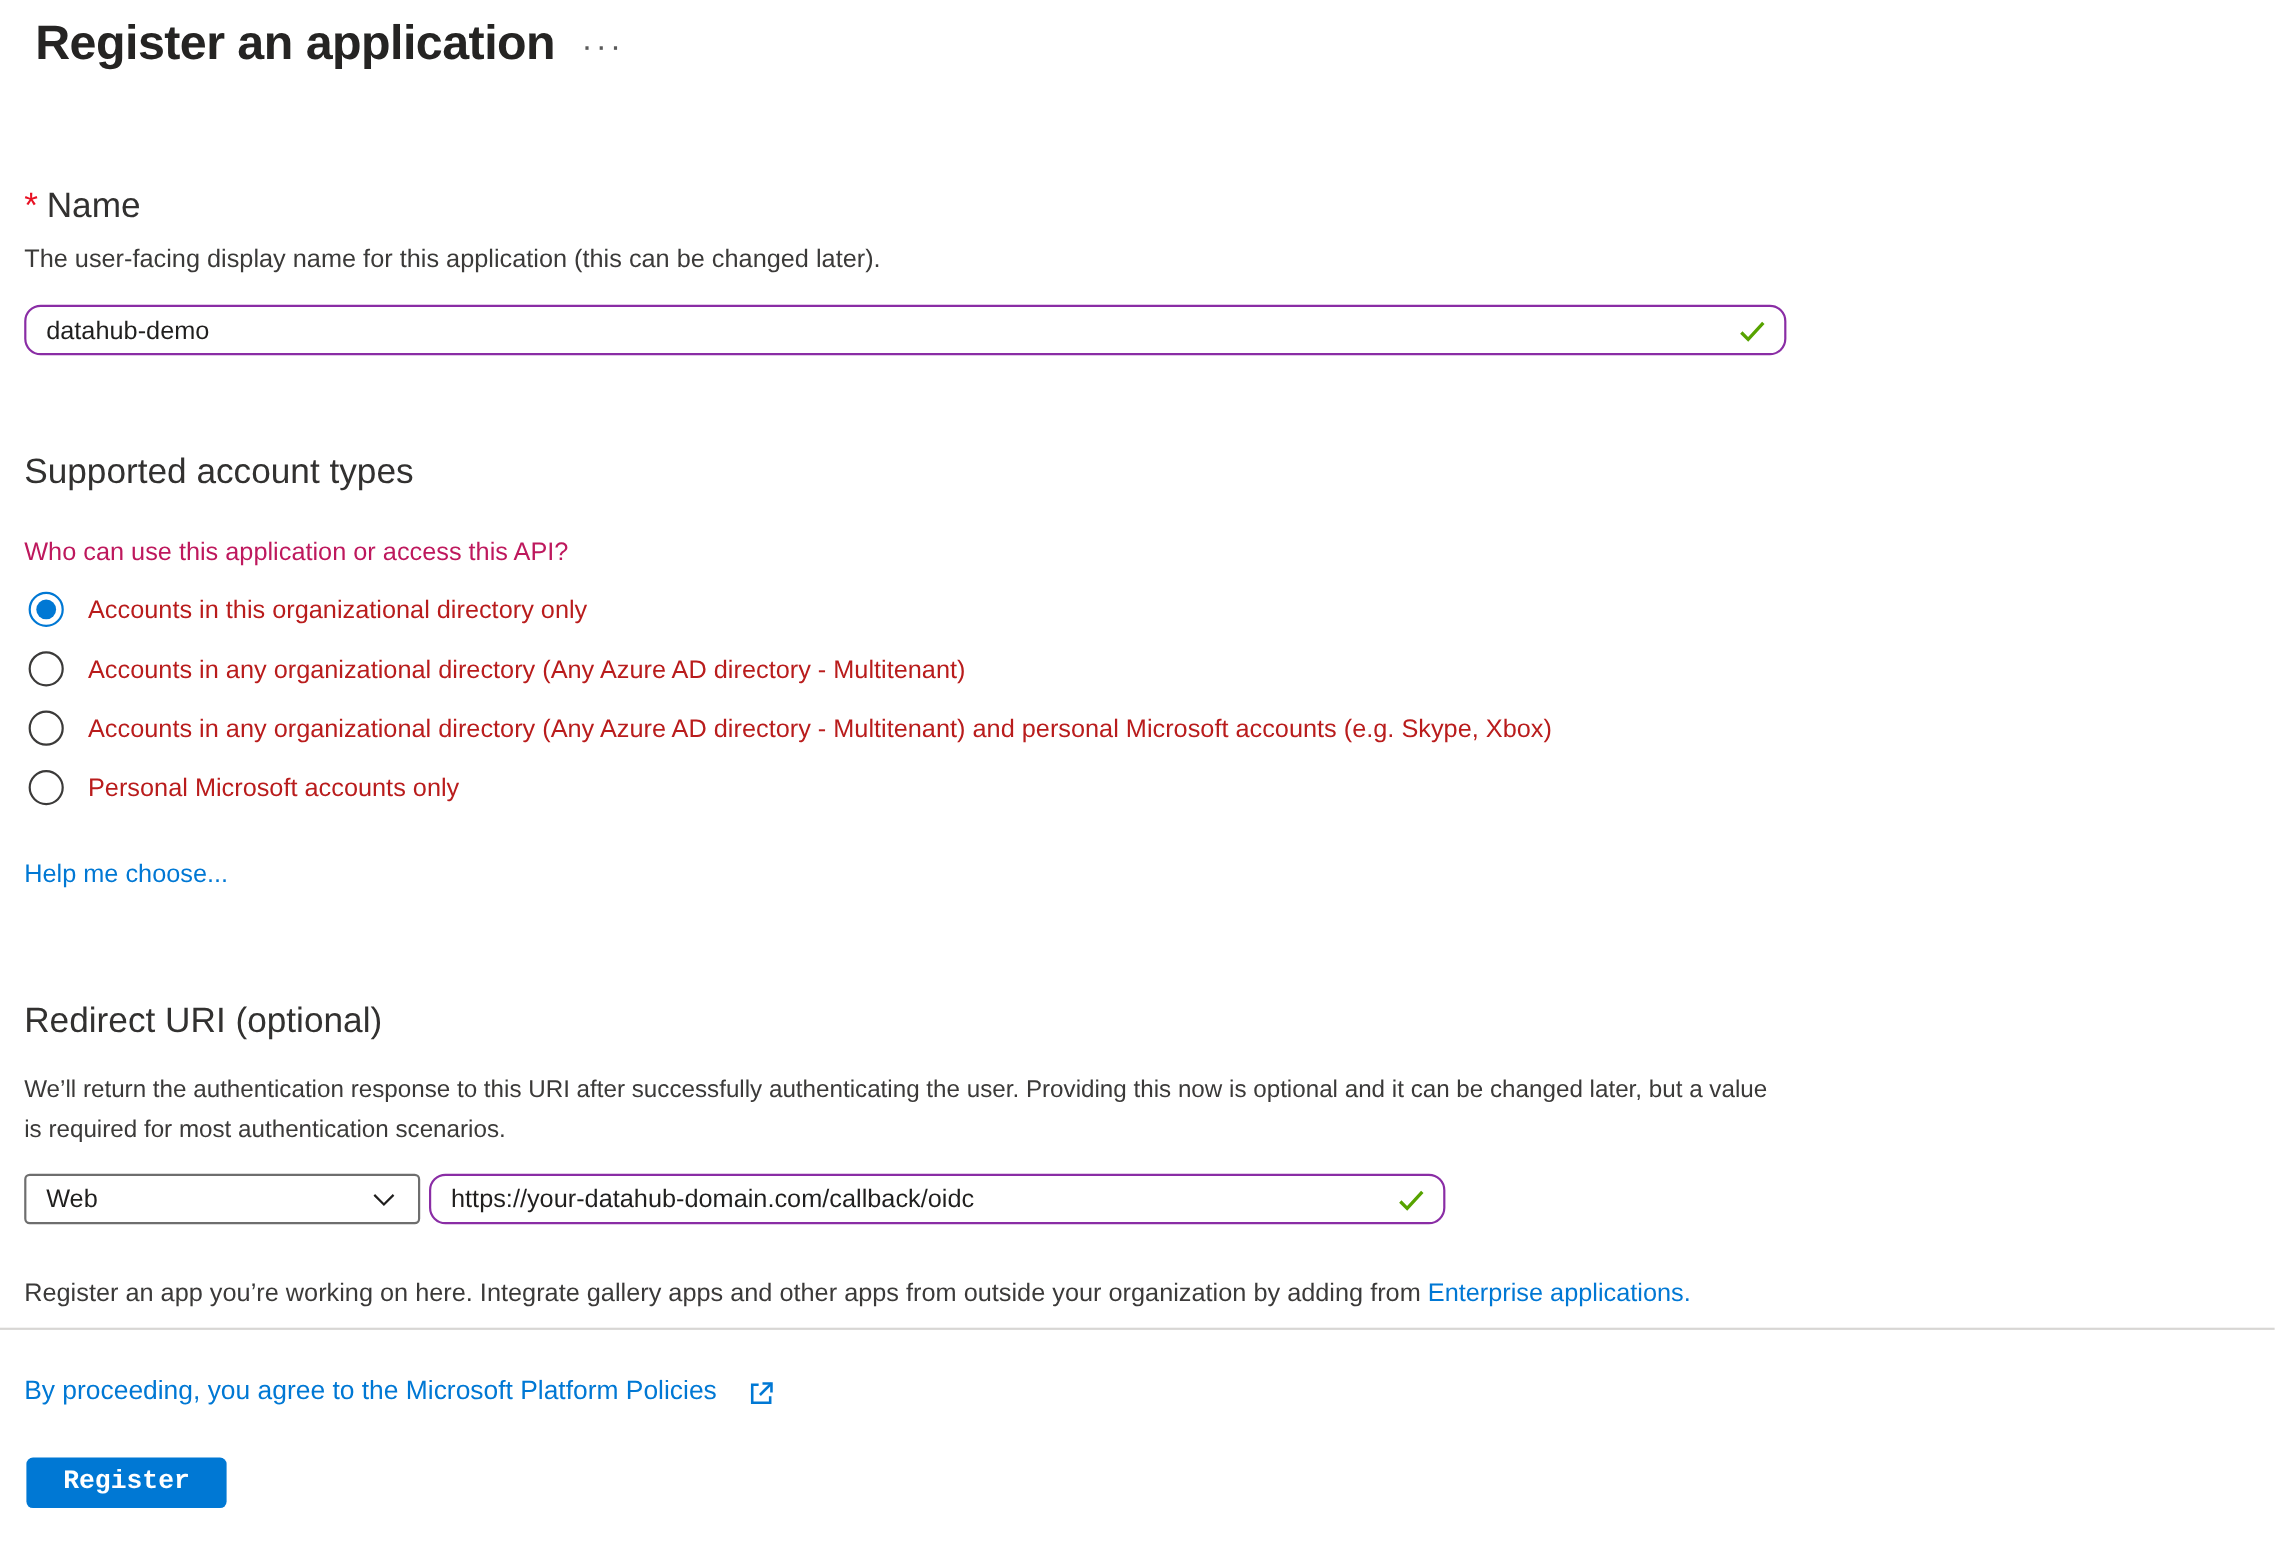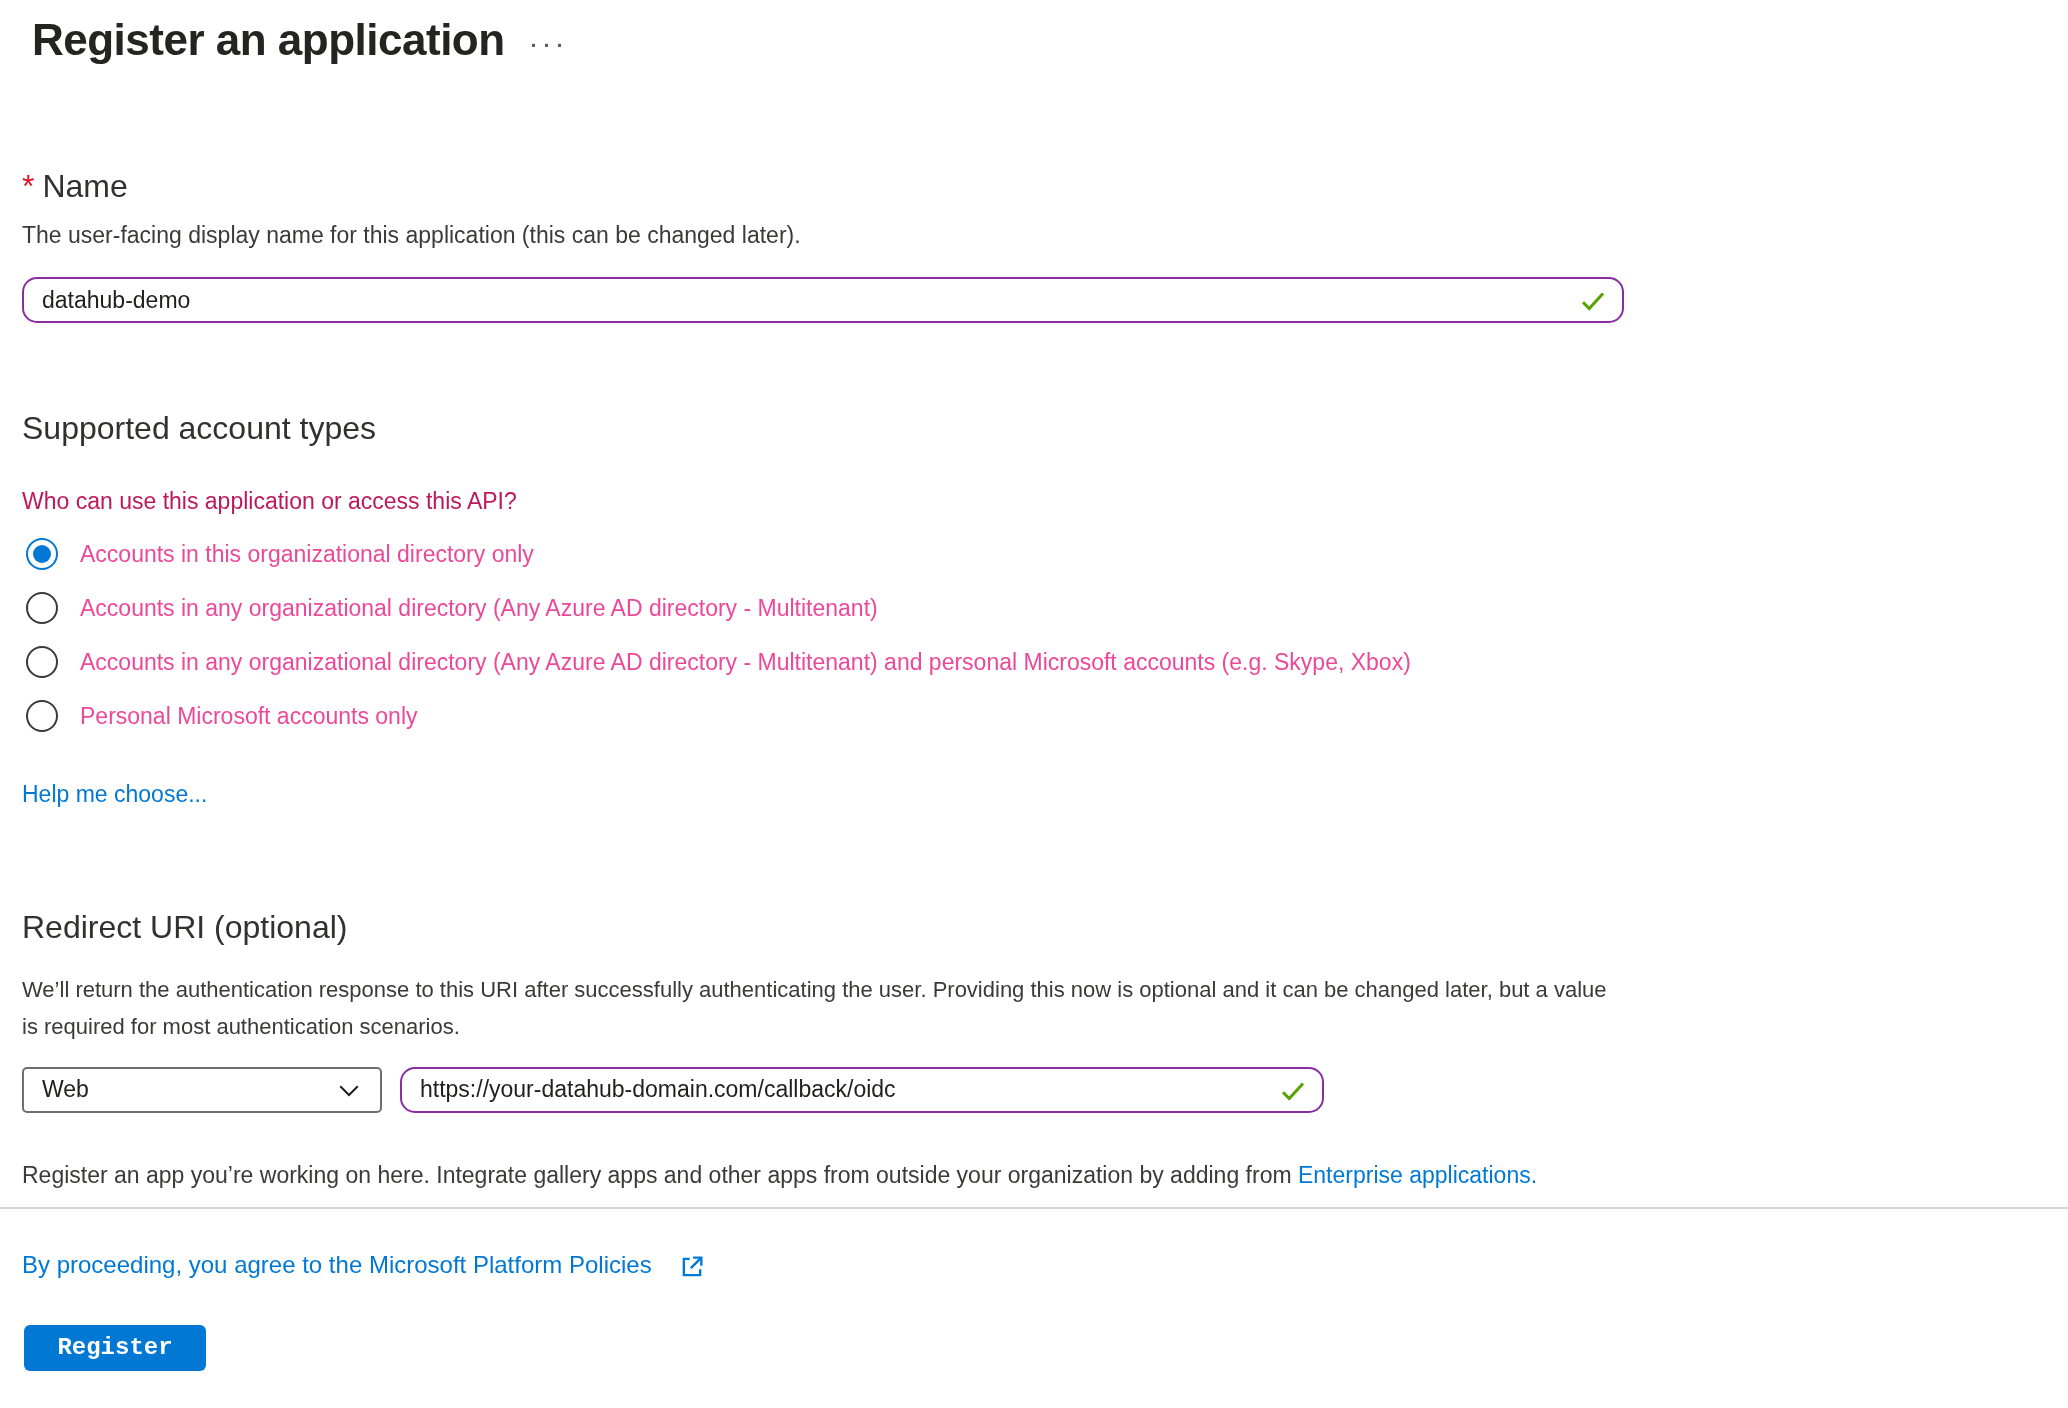--- a/index.html
+++ b/index.html
@@ -42,29 +42,29 @@
   .radio-row { display: flex; align-items: center; height: 34px; margin-bottom: 20px; cursor: pointer; }
   .radio-circle {
     width: 32px; height: 32px; border-radius: 50%;
     border: 2px solid #3b3a39; background: #fff; flex: 0 0 auto;
     position: relative; margin-left: 4px;
   }
   .radio-row.checked .radio-circle { border-color: #0078d4; }
   .radio-row.checked .radio-circle::after {
     content: ""; position: absolute; inset: 5px; border-radius: 50%; background: #0078d4;
   }
-  .radio-label { margin-left: 22px; font-size: 23px; color: #ec4899; line-height: 1.2; }
+  .radio-label { margin-left: 22px; font-size: 23px; color: #b91c1c; line-height: 1.2; }
 
   .link { color: #0078d4; text-decoration: none; cursor: pointer; }
   .help-link { display: inline-block; margin-top: 28px; font-size: 23px; }
 
   .desc-wide { max-width: 1600px; margin-top: 24px; font-size: 22px; color: #3b3a39; line-height: 37px; }
 
   
-  .uri-row { display: flex; gap: 18px; margin-top: 22px; }
+  .uri-row { display: flex; gap: 8px; margin-top: 22px; }
   .dropdown {
     width: 360px; height: 46px;
     border: 2px solid #6e6e6e; border-radius: 5px;
     display: flex; align-items: center; justify-content: space-between;
     padding: 0 16px 0 18px; cursor: pointer; background: #fff;
   }
   .dropdown-value { font-size: 23px; color: #201f1e; }
   .chevron-icon { width: 30px; height: 30px; }
   .uri-input-wrap { position: relative; width: 924px; }
 

